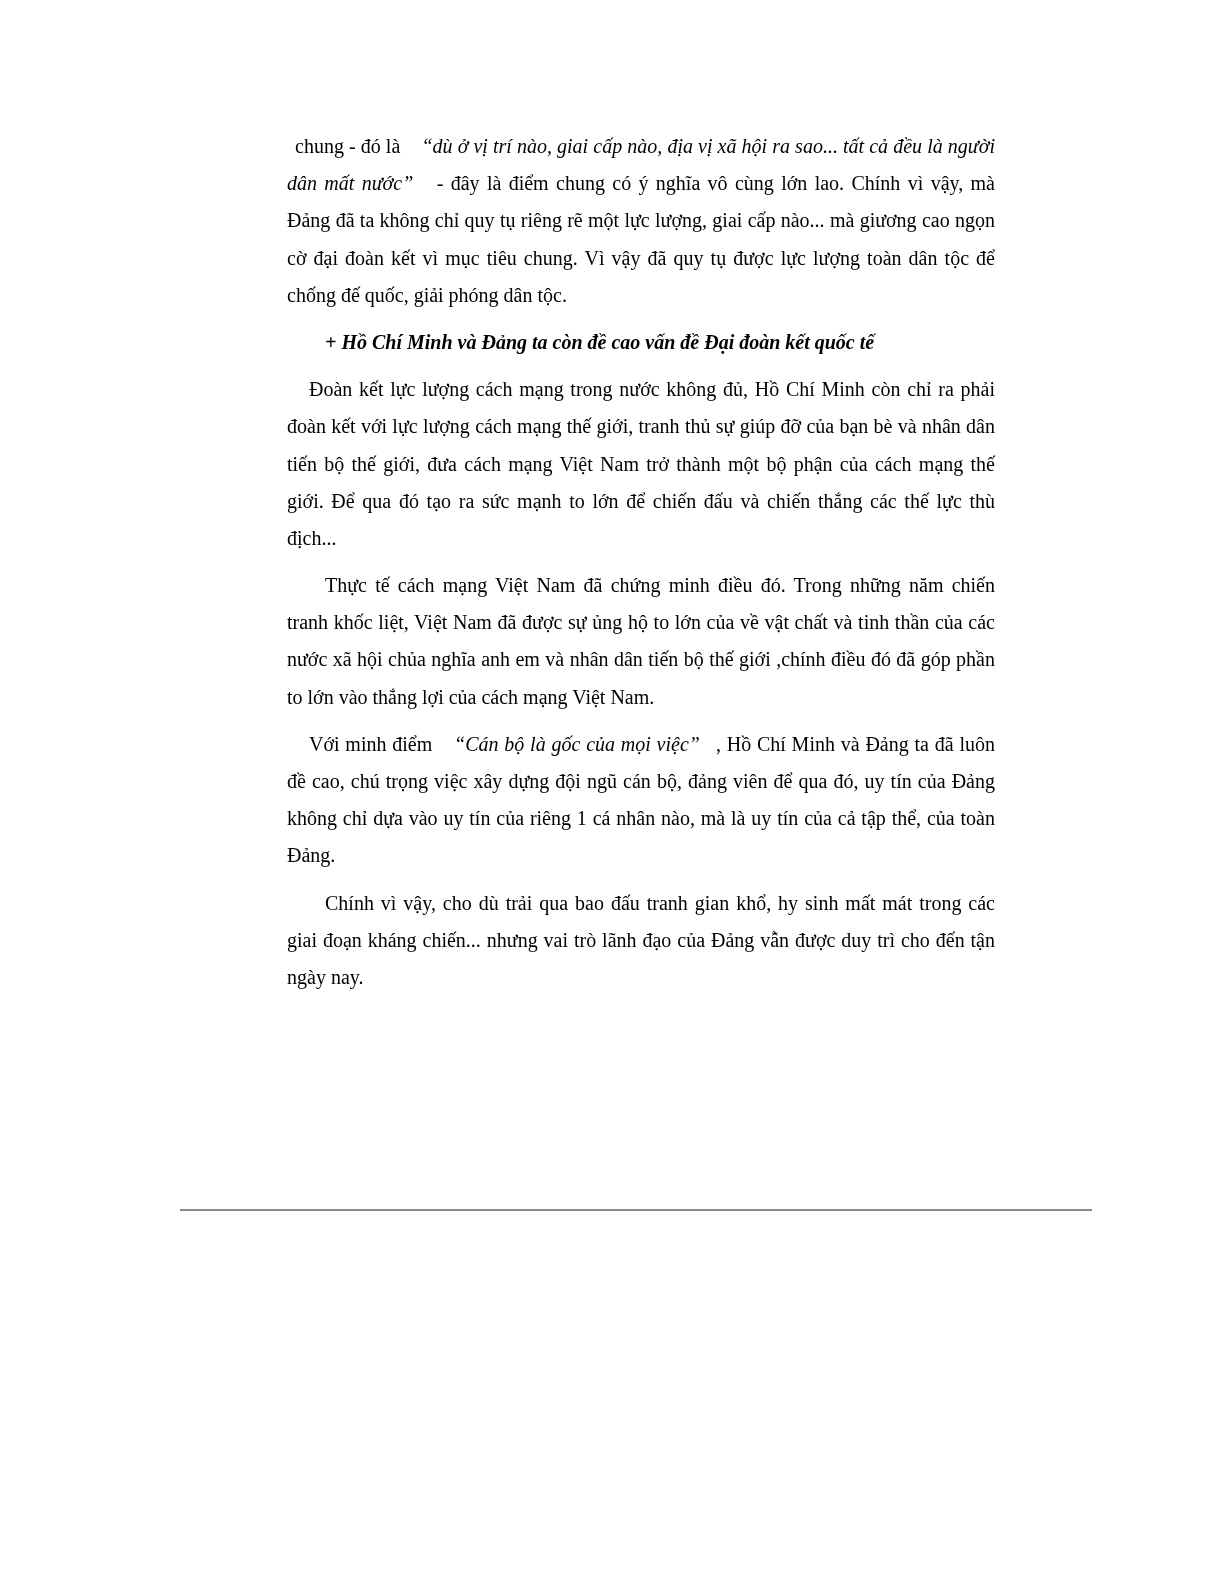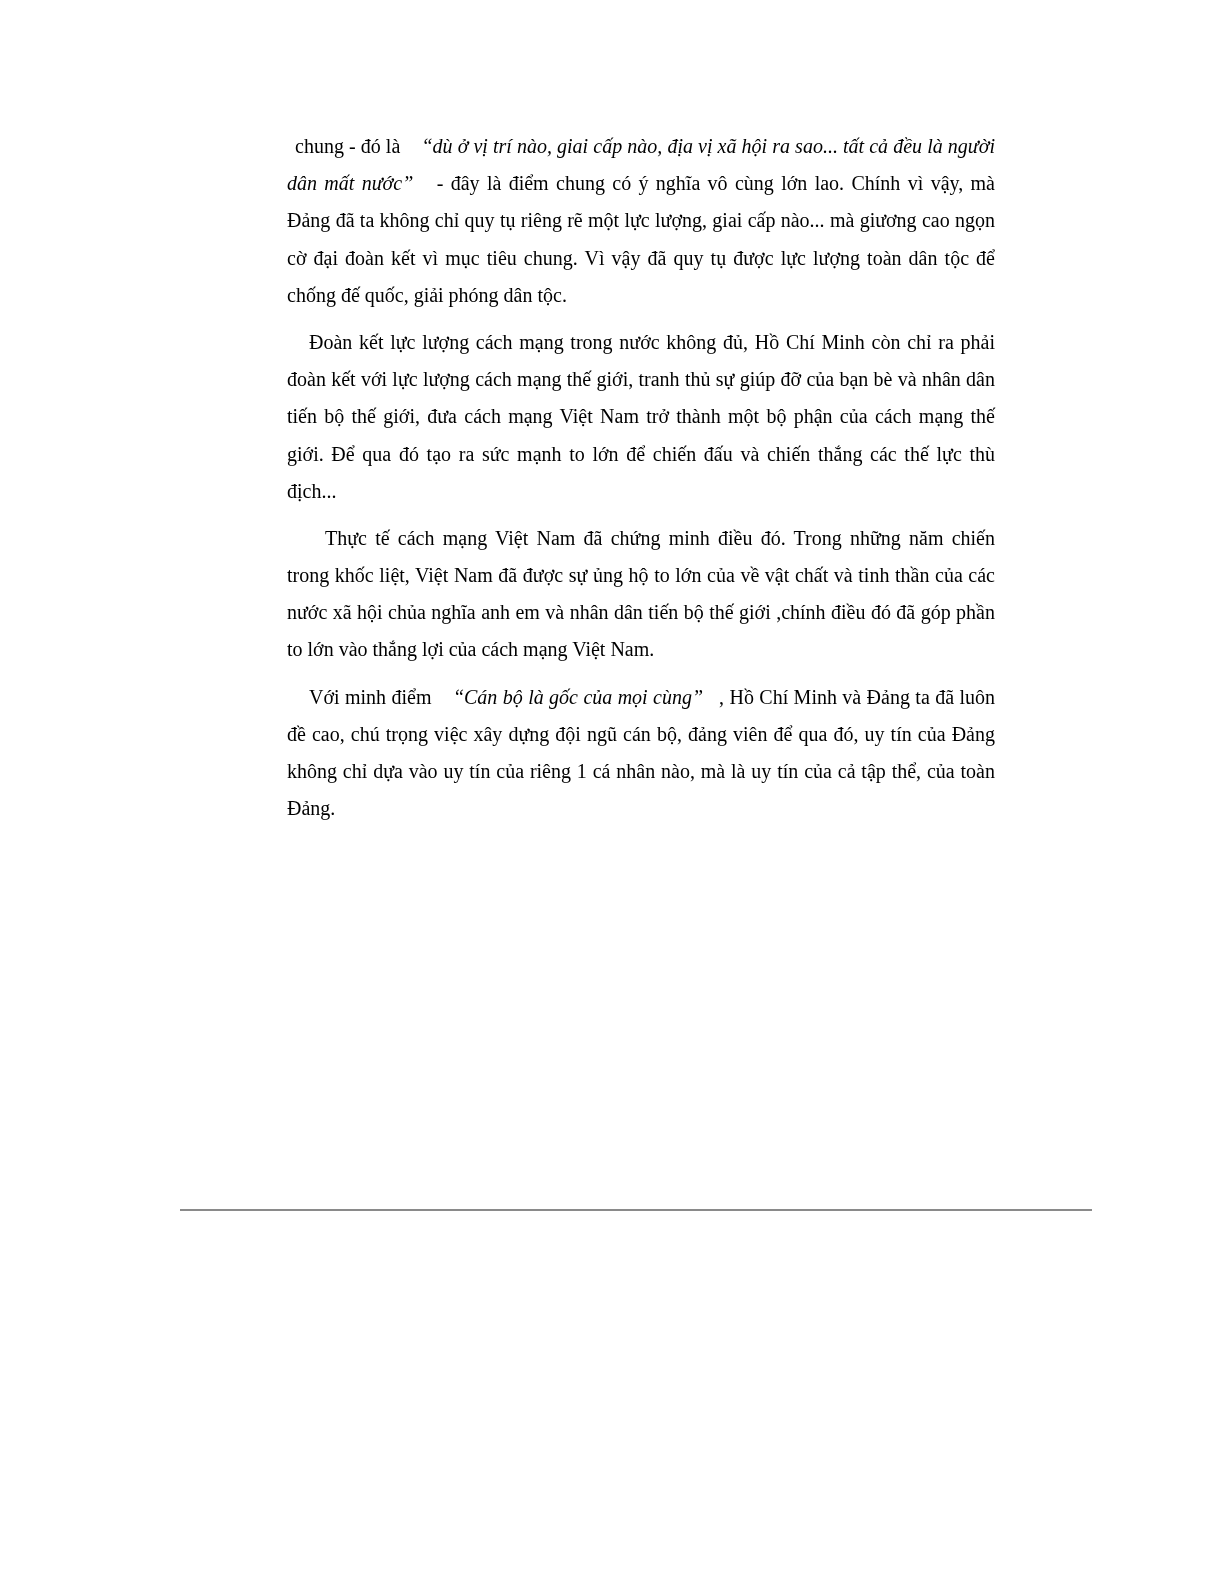--- a/index.html
+++ b/index.html
@@ -43,31 +43,37 @@
 </head>
 <body>
 
 <div class="page">
   <div class="content">
 
     <p>
       <span>chung - đó là </span><span class="seg-italic">“dù ở vị trí nào, giai cấp nào, địa vị xã hội ra sao... tất cả đều là người dân mất nước”</span><span> - đây là điểm chung có ý nghĩa vô cùng lớn lao. Chính vì vậy, mà Đảng đã ta không chỉ quy tụ riêng rẽ một lực lượng, giai cấp nào... mà giương cao ngọn cờ đại đoàn kết vì mục tiêu chung. Vì vậy đã quy tụ được lực lượng toàn dân tộc để chống đế quốc, giải phóng dân tộc.</span>
     </p>
 
+    <p class="heading indent-md">
+      <span>+ Hồ Chí Minh và Đảng ta còn đề cao vấn đề Đại đoàn kết quốc tế</span>
+    </p>
 
     <p class="indent-sm">
       <span>Đoàn kết lực lượng cách mạng trong nước không đủ, Hồ Chí Minh còn chỉ ra phải đoàn kết với lực lượng cách mạng thế giới, tranh thủ sự giúp đỡ của bạn bè và nhân dân tiến bộ thế giới,  đưa cách mạng Việt Nam trở thành một bộ phận của cách mạng thế giới. Để qua đó tạo ra sức mạnh to lớn để chiến đấu và chiến thắng các thế lực thù địch...</span>
     </p>
 
     <p class="indent-md">
-      <span>Thực tế cách mạng Việt Nam đã chứng minh điều đó. Trong những năm chiến trong khốc liệt, Việt Nam đã được sự ủng hộ to lớn của về vật chất và tinh thần của các nước xã hội chủa nghĩa anh em và nhân dân tiến bộ thế giới ,chính điều đó đã góp phần to lớn vào thắng lợi của cách mạng Việt Nam.</span>
+      <span>Thực tế cách mạng Việt Nam đã chứng minh điều đó. Trong những năm chiến tranh khốc liệt, Việt Nam đã được sự ủng hộ to lớn của về vật chất và tinh thần của các nước xã hội chủa nghĩa anh em và nhân dân tiến bộ thế giới ,chính điều đó đã góp phần to lớn vào thắng lợi của cách mạng Việt Nam.</span>
     </p>
 
 
     <p class="indent-sm">
-      <span>Với minh điểm </span><span class="seg-italic">“Cán bộ là gốc của mọi cùng”</span><span>, Hồ Chí Minh và Đảng ta đã luôn đề cao, chú trọng việc xây dựng đội ngũ cán bộ, đảng viên  để qua đó, uy tín của Đảng không chỉ dựa vào uy tín của riêng 1 cá nhân nào, mà là uy tín của cả tập thể, của toàn Đảng.</span>
+      <span>Với minh điểm </span><span class="seg-italic">“Cán bộ là gốc của mọi việc”</span><span>, Hồ Chí Minh và Đảng ta đã luôn đề cao, chú trọng việc xây dựng đội ngũ cán bộ, đảng viên  để qua đó, uy tín của Đảng không chỉ dựa vào uy tín của riêng 1 cá nhân nào, mà là uy tín của cả tập thể, của toàn Đảng.</span>
     </p>
 
+    <p class="indent-md">
+      <span>Chính vì vậy, cho dù trải qua bao đấu tranh gian khổ, hy sinh mất mát trong các giai đoạn kháng chiến... nhưng vai trò lãnh đạo của Đảng vẫn được duy trì cho đến tận ngày nay.</span>
+    </p>
 
   </div>
 
   <div class="footer-divider"></div>
 </div>
 
 </body></html>

